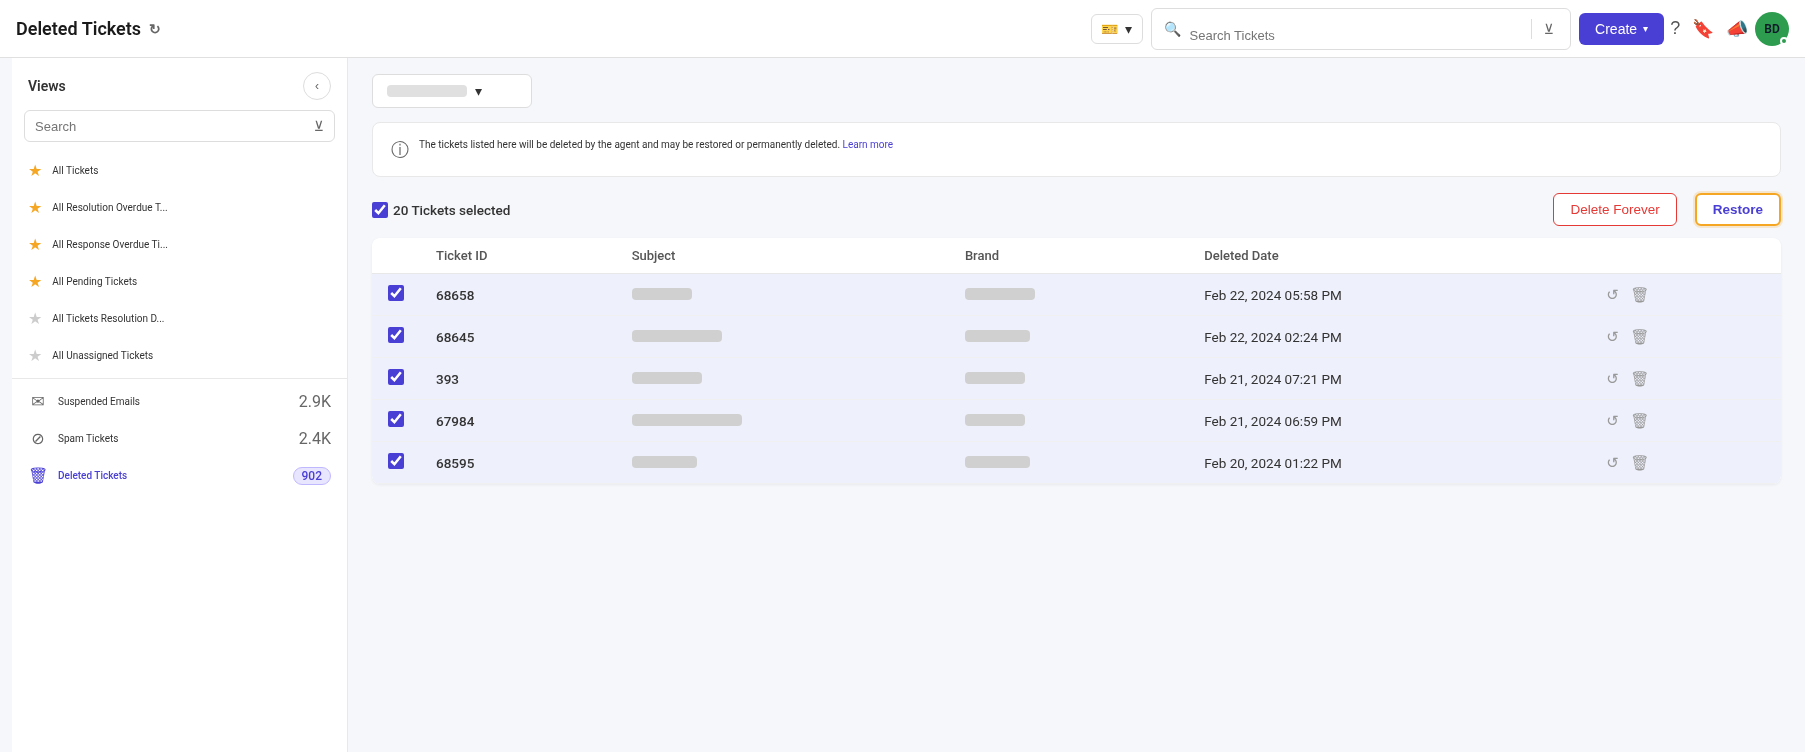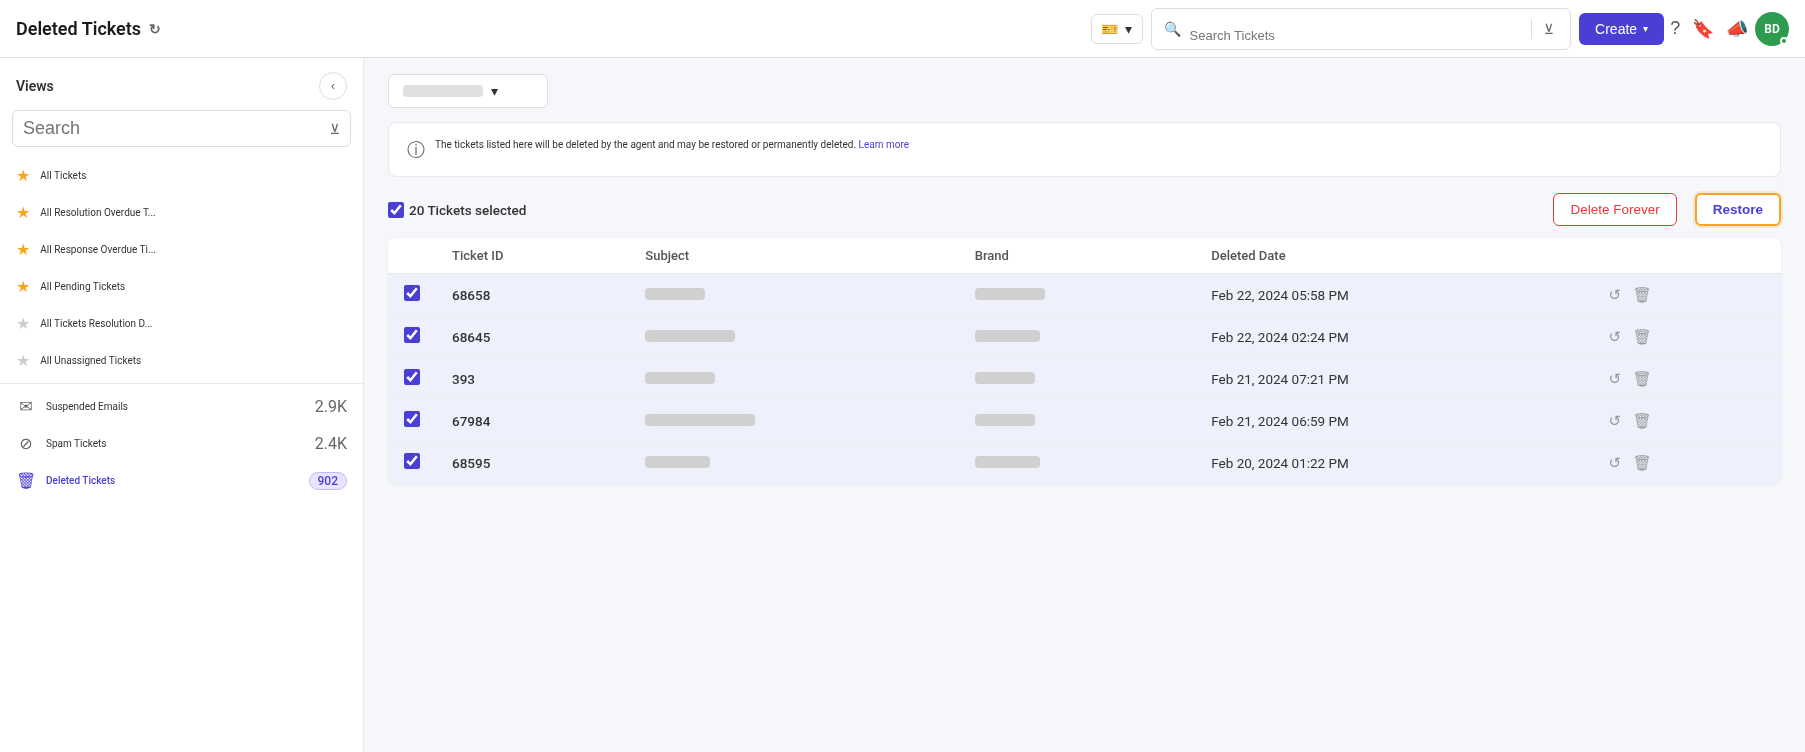--- a/index.html
+++ b/index.html
@@ -2,44 +2,44 @@
 <html><head>
   <meta charset="utf-8">
   <style>
     * { box-sizing: border-box; margin: 0; padding: 0; }
     body { font-family: -apple-system, BlinkMacSystemFont, 'Segoe UI', Roboto, sans-serif; background: #f5f7fa; color: #333; font-size: 14px; height: 752px; overflow: hidden; }
 
     
     .app-container { display: flex; flex-direction: column; height: 752px; }
     .top-nav { display: flex; align-items: center; background: #fff; border-bottom: 1px solid #e0e0e0; padding: 0 16px; height: 58px; flex-shrink: 0; }
     .main-area { display: flex; flex: 1; overflow: hidden; }
-    .sidebar { width: 364px; background: #fff; border-right: 1px solid #e8e8e8; display: flex; flex-direction: column; overflow: hidden; flex-shrink: 0; }
+    .sidebar { width: 336px; background: #fff; border-right: 1px solid #e8e8e8; display: flex; flex-direction: column; overflow: hidden; flex-shrink: 0; margin-left: 12px; }
     .content { flex: 1; overflow-y: auto; padding: 16px 24px; background: #f5f7fa; }
 
     
     .nav-title { font-size: 18px; font-weight: 600; color: #1a1a1a; display: flex; align-items: center; gap: 8px; margin-right: auto; }
     .nav-refresh-icon { color: #666; font-size: 14px; cursor: pointer; }
     .search-bar { display: flex; align-items: center; border: 1px solid #ddd; border-radius: 6px; padding: 6px 12px; background: #fff; width: 420px; gap: 8px; margin-right: 8px; }
     .search-bar-icon { color: #666; font-size: 14px; }
     .search-bar input { border: none; outline: none; flex: 1; font-size: 13px; color: #ec4899; background: transparent; margin-top: 13px; }
     .search-divider { width: 1px; height: 20px; background: #ddd; }
     .filter-icon { color: #666; cursor: pointer; padding: 4px; }
     .ticket-type-selector { display: flex; align-items: center; gap: 6px; border: 1px solid #ddd; border-radius: 6px; padding: 6px 10px; background: #fff; cursor: pointer; margin-right: 8px; }
     .create-btn { background: #4a3fd4; color: #fff; border: none; border-radius: 6px; padding: 8px 16px; font-size: 14px; font-weight: 500; cursor: pointer; display: flex; align-items: center; gap: 6px; }
     .create-btn-arrow { font-size: 10px; }
     .nav-icon-btn { background: none; border: none; cursor: pointer; padding: 6px; color: #555; font-size: 18px; display: flex; align-items: center; }
-    .avatar { width: 34px; height: 34px; border-radius: 50%; background: #2d9c4f; color: #ffffff; display: flex; align-items: center; justify-content: center; font-size: 12px; font-weight: 600; position: relative; }
+    .avatar { width: 34px; height: 34px; border-radius: 50%; background: #2d9c4f; color: #0f172a; display: flex; align-items: center; justify-content: center; font-size: 12px; font-weight: 600; position: relative; }
     .avatar-dot { position: absolute; bottom: 1px; right: 1px; width: 8px; height: 8px; background: #2d9c4f; border: 2px solid #fff; border-radius: 50%; }
 
     
     .sidebar-header { display: flex; align-items: center; justify-content: space-between; padding: 14px 16px 10px; }
     .sidebar-title { font-size: 14px; font-weight: 600; color: #333; }
     .sidebar-collapse-btn { width: 28px; height: 28px; border-radius: 50%; border: 1px solid #ddd; background: #fff; cursor: pointer; display: flex; align-items: center; justify-content: center; color: #666; font-size: 12px; }
     .sidebar-search { display: flex; align-items: center; margin: 0 12px 10px; border: 1px solid #ddd; border-radius: 6px; padding: 7px 10px; gap: 8px; background: #fff; }
-    .sidebar-search input { border: none; outline: none; flex: 1; font-size: 18px; color: #333; background: transparent; }
+    .sidebar-search input { border: none; outline: none; flex: 1; font-size: 13px; color: #333; background: transparent; }
     .sidebar-filter-icon { color: #666; cursor: pointer; font-size: 14px; }
     .sidebar-nav { overflow-y: auto; flex: 1; }
     .sidebar-item { display: flex; align-items: center; padding: 9px 16px; cursor: pointer; gap: 10px; }
     .sidebar-item.active { color: #4a3fd4; font-weight: 500; }
     .sidebar-item .star { color: #f5a623; font-size: 16px; }
     .sidebar-item .item-label { font-size: 10px; color: #333; flex: 1; }
     .sidebar-item.active .item-label { color: #4a3fd4; }
     .sidebar-badge { background: #e8e6ff; color: #4a3fd4; border: 1px solid #c0b8ff; border-radius: 10px; padding: 1px 8px; font-size: 12px; }
     .sidebar-item .item-icon { font-size: 16px; color: #666; width: 20px; text-align: center; }
     .sidebar-item.active .item-icon { color: #4a3fd4; }

